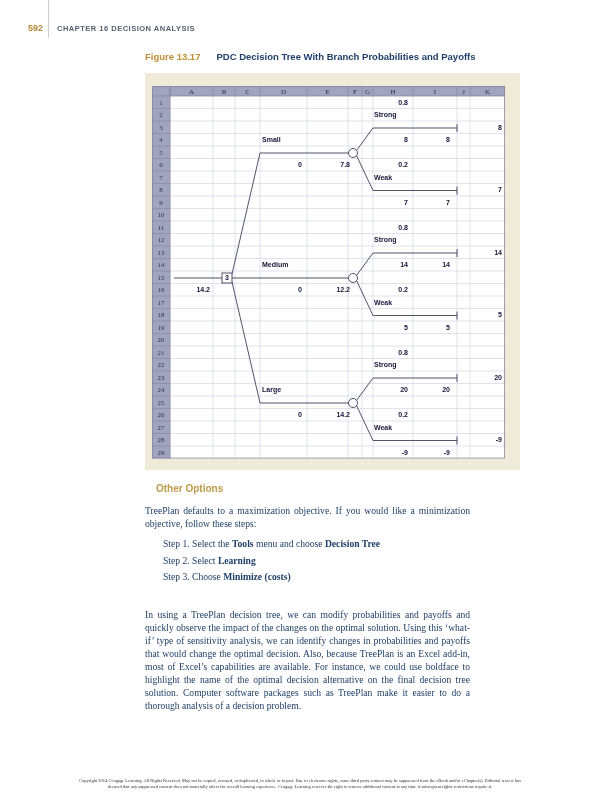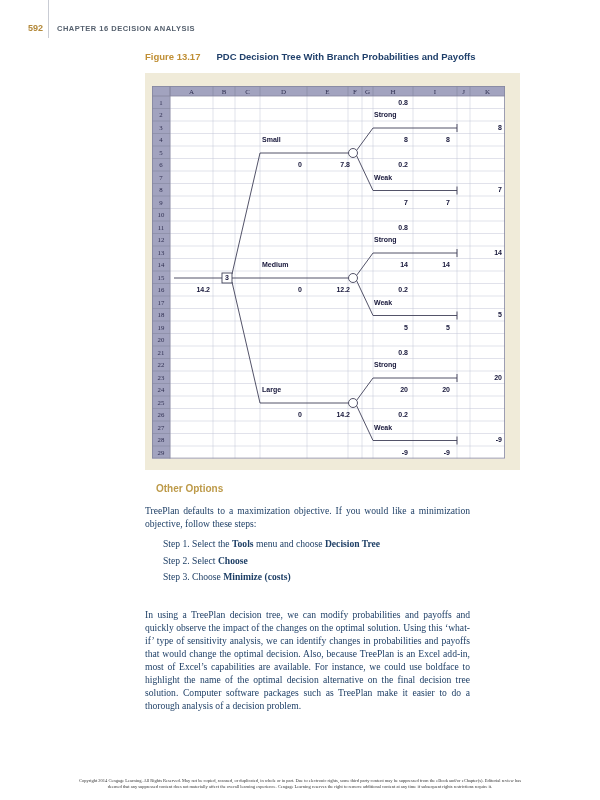--- a/index.html
+++ b/index.html
@@ -250,21 +250,21 @@
       </g>
     </svg>
 </div>
 
 <div id="heading" class="abs">Other Options</div>
 
 <p id="para1" class="abs para">TreePlan defaults to a maximization objective. If you would like a minimization objective, follow these steps:</p>
 
 <div id="steps" class="abs">
   <p class="step"><span>Step 1. Select the </span><span class="bold">Tools</span><span> menu and choose </span><span class="bold">Decision Tree</span></p>
-  <p class="step"><span>Step 2. Select </span><span class="bold">Choose</span></p>
+  <p class="step"><span>Step 2. Select </span><span class="bold">Learning</span></p>
   <p class="step"><span>Step 3. Choose </span><span class="bold">Minimize (costs)</span></p>
 </div>
 
 <p id="para2" class="abs para">In using a TreePlan decision tree, we can modify probabilities and payoffs and quickly observe the impact of the changes on the optimal solution. Using this ‘what-if’ type of sensitivity analysis, we can identify changes in probabilities and payoffs that would change the optimal decision. Also, because TreePlan is an Excel add-in, most of Excel’s capabilities are available. For instance, we could use boldface to highlight the name of the optimal decision alternative on the final decision tree solution. Computer software packages such as TreePlan make it easier to do a thorough analysis of a decision problem.</p>
 
 <div id="footer" class="abs">
   <div class="scaled">
     <div>Copyright 2014 Cengage Learning. All Rights Reserved. May not be copied, scanned, or duplicated, in whole or in part. Due to electronic rights, some third party content may be suppressed from the eBook and/or eChapter(s). Editorial review has</div>
     <div>deemed that any suppressed content does not materially affect the overall learning experience. Cengage Learning reserves the right to remove additional content at any time if subsequent rights restrictions require it.</div>
   </div>

